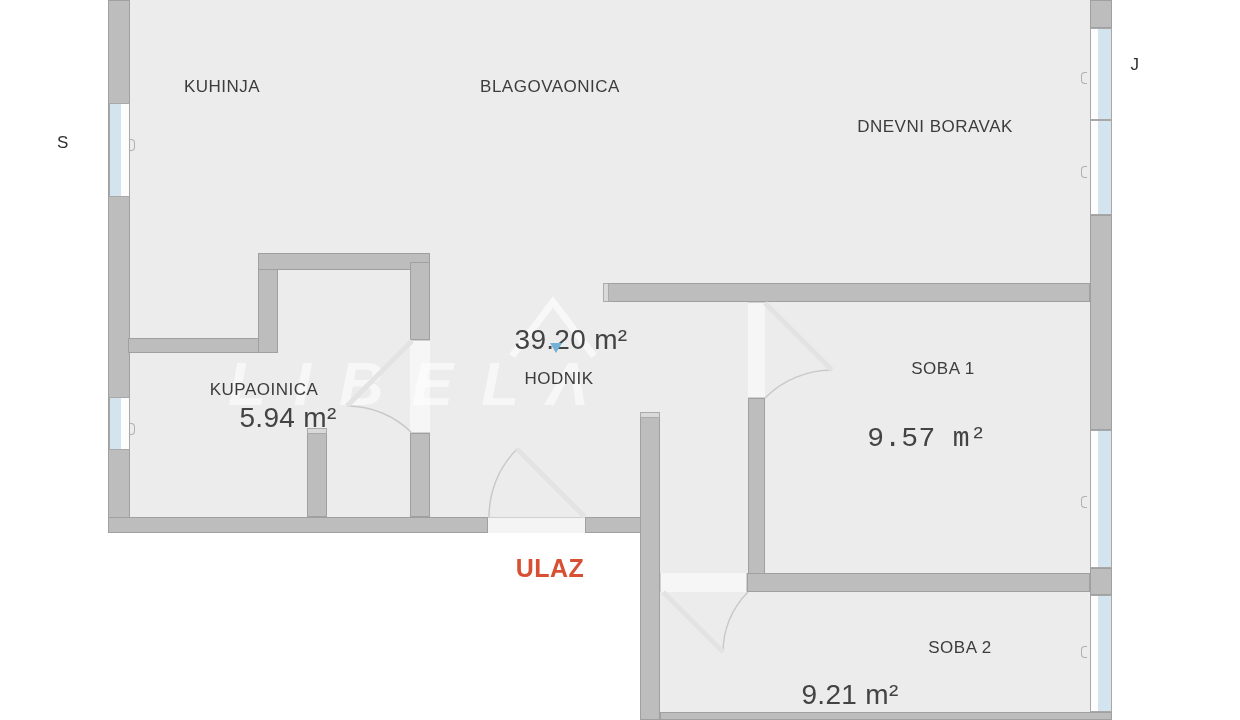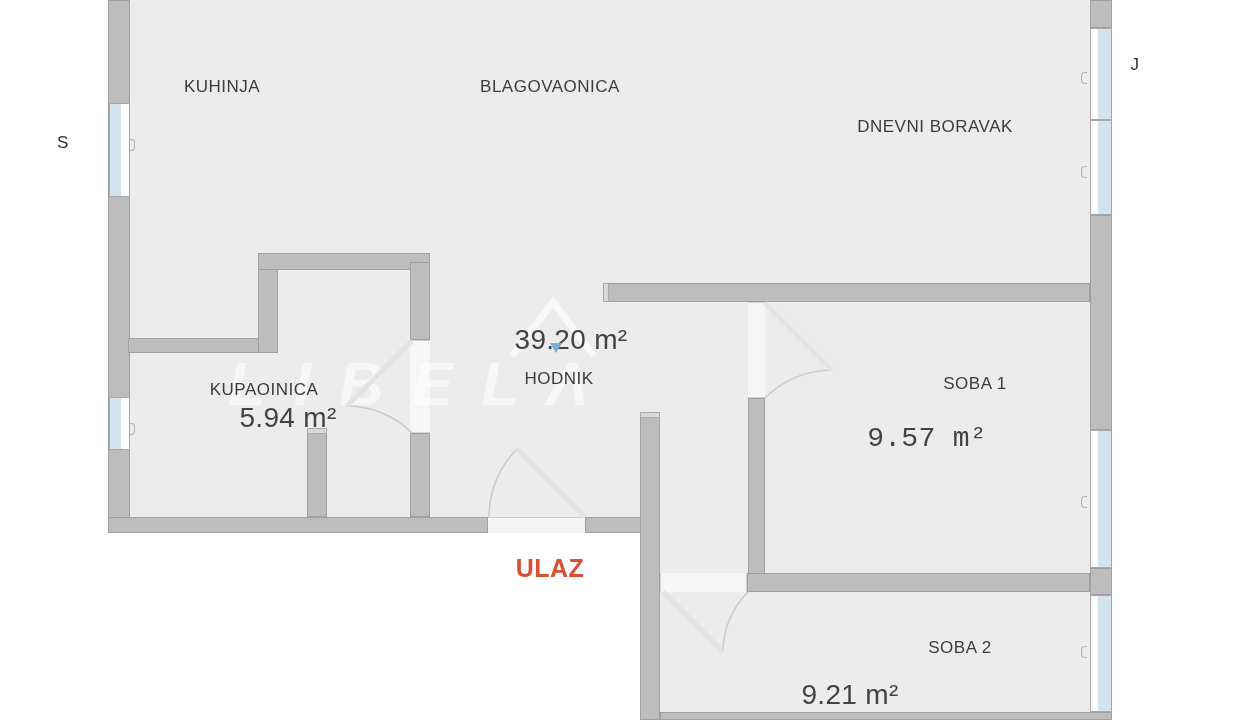--- a/index.html
+++ b/index.html
@@ -136,21 +136,21 @@
 <div class="lbl" style="left:550px;top:87px;">BLAGOVAONICA</div>
 <div class="lbl" style="left:935px;top:87px;margin-top:40px;">DNEVNI BORAVAK</div>
 
 <div class="lbl area" style="left:571px;top:340px;">39.20 m²</div>
 <div class="pin"></div>
 <div class="lbl" style="left:559px;top:379px;">HODNIK</div>
 
 <div class="lbl" style="left:248px;top:390px;margin-left:16px;">KUPAOINICA</div>
 <div class="lbl area" style="left:288px;top:418px;">5.94 m²</div>
 
-<div class="lbl" style="left:943px;top:384px;margin-left:32px;">SOBA 1</div>
+<div class="lbl" style="left:943px;top:369px;">SOBA 1</div>
 <div class="lbl area" style="left:927px;top:438px;font-family:Liberation Mono, monospace;">9.57 m²</div>
 
 <div class="lbl entrance" style="left:550px;top:568px;">ULAZ</div>
 
 <div class="lbl" style="left:960px;top:648px;">SOBA 2</div>
 <div class="lbl area" style="left:850px;top:675px;margin-top:20px;">9.21 m²</div>
 
 <div class="lbl compass" style="left:63px;top:143px;">S</div>
 <div class="lbl compass" style="left:1135px;top:65px;">J</div>
 

